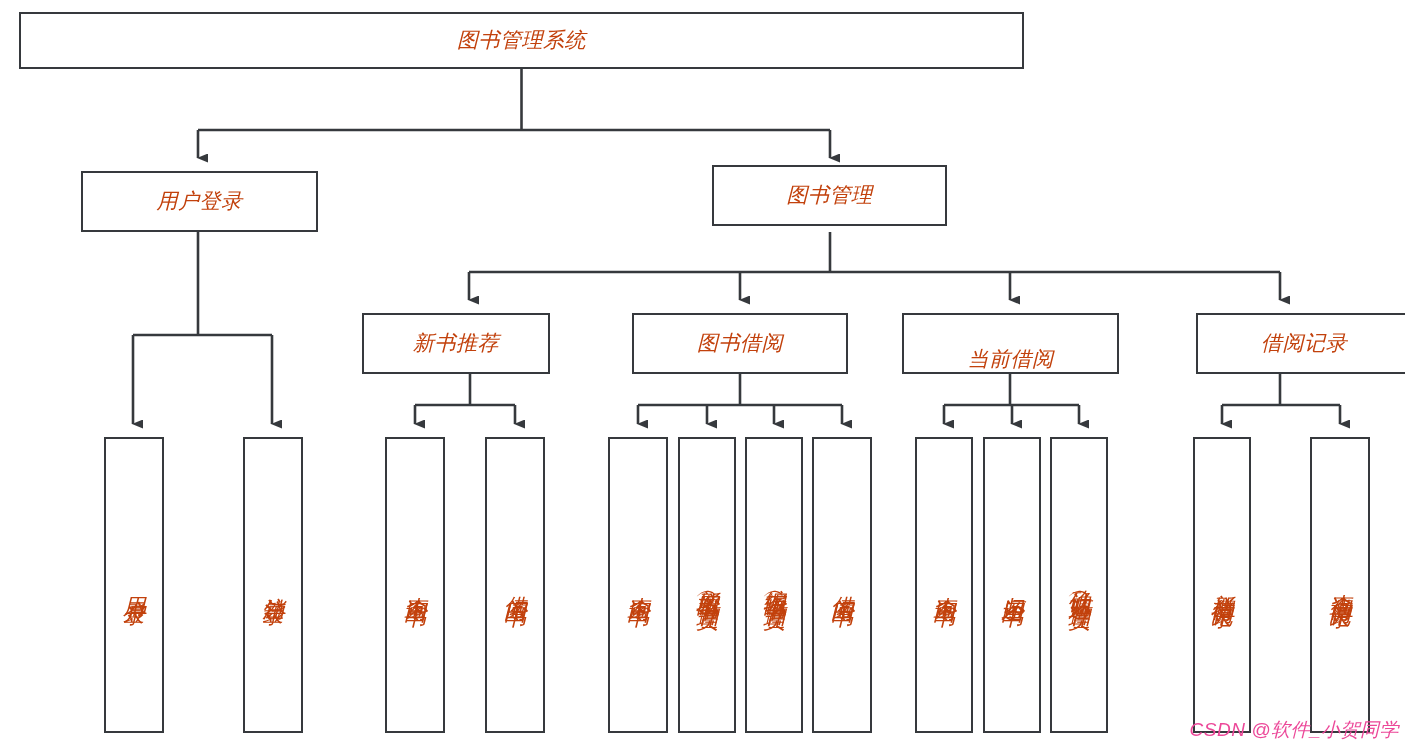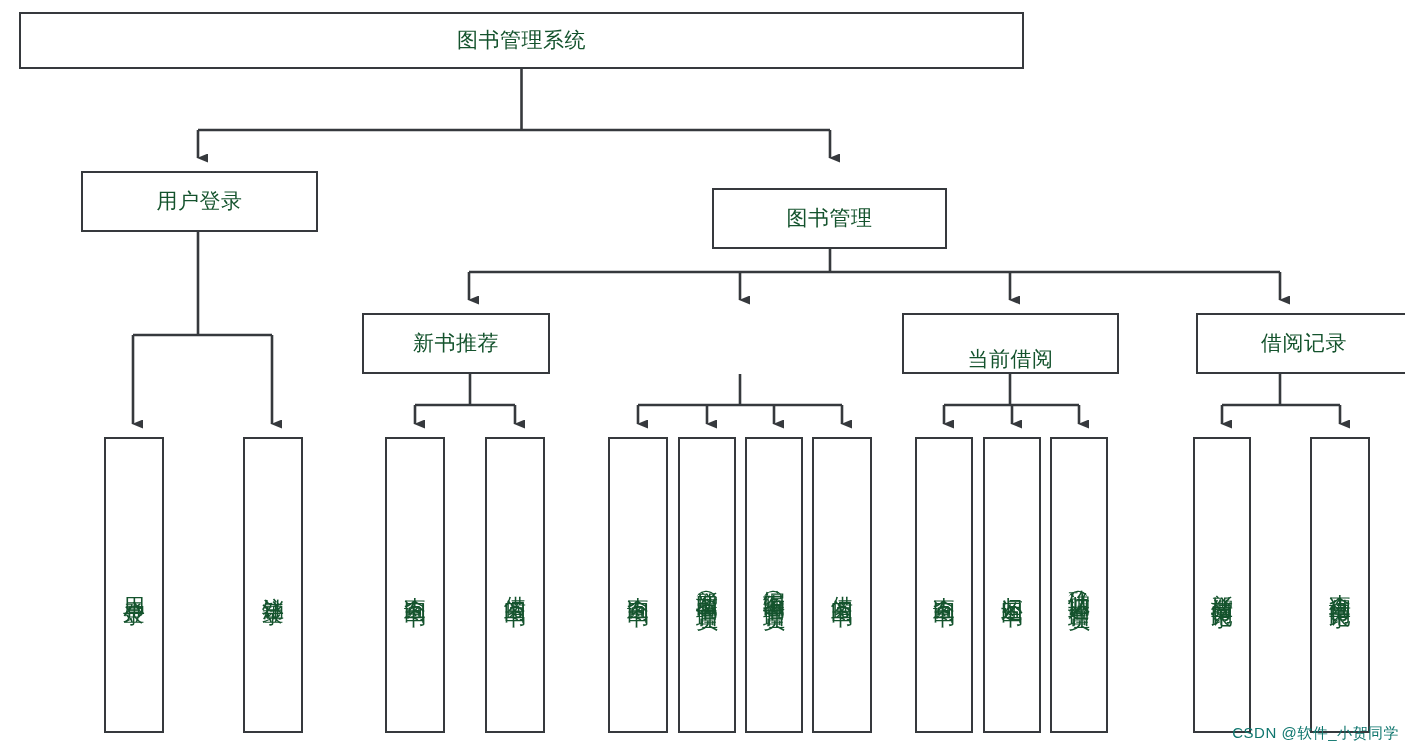--- a/index.html
+++ b/index.html
@@ -28,48 +28,50 @@
     position: absolute;
     box-sizing: border-box;
     border: 2.5px solid #36393d;
     background: #ffffff;
     display: flex;
     align-items: center;
     justify-content: center;
     z-index: 5;
   }
   .node .label {
-    color: #14532d;
+    color: #c2410c;
     font-size: 21px;
     line-height: 1.18;
     letter-spacing: 0.5px;
     white-space: nowrap;
+    font-style: italic;
   }
   .node.vertical {
     align-items: center;
     justify-content: center;
     padding: 4px 0;
   }
   .node.vertical .label {
     writing-mode: vertical-rl;
     text-orientation: upright;
     font-size: 22px;
     letter-spacing: 3px;
     line-height: 1;
     white-space: nowrap;
   }
   #watermark {
     position: absolute;
     right: 6px;
     bottom: 4px;
-    font-size: 15px;
-    color: #0f766e;
+    font-size: 19px;
+    color: #ec4899;
     z-index: 9;
     white-space: nowrap;
     letter-spacing: 0.5px;
+    font-style: italic;
   }
 </style>
 </head>
 <body>
 
 <div id="canvas">
 
   <svg id="svg-layer" viewBox="0 0 1405 747" xmlns="http://www.w3.org/2000/svg">
     <defs>
       <marker id="arrowhead" markerWidth="9" markerHeight="11" refX="4.5" refY="10" orient="auto" markerUnits="userSpaceOnUse">
@@ -133,27 +135,30 @@
     </g>
   </svg>
 
   <div class="node" id="node-root" style="left: 19px; top: 12px; width: 1005px; height: 57px;">
     <span class="label">图书管理系统</span>
   </div>
 
   <div class="node" id="node-l2-0" style="left: 81px; top: 171px; width: 237px; height: 61px;">
     <span class="label">用户登录</span>
   </div>
-  <div class="node" id="node-l2-1" style="left: 712px; top: 188px; width: 235px; height: 61px;">
+  <div class="node" id="node-l2-1" style="left: 712px; top: 165px; width: 235px; height: 61px;">
     <span class="label">图书管理</span>
   </div>
 
   <div class="node" id="node-l3-0" style="left: 362px; top: 313px; width: 188px; height: 61px;">
     <span class="label">新书推荐</span>
   </div>
+  <div class="node" id="node-l3-1" style="left: 632px; top: 313px; width: 216px; height: 61px;">
+    <span class="label">图书借阅</span>
+  </div>
   <div class="node" id="node-l3-2" style="left: 902px; top: 313px; width: 217px; height: 61px; align-items: flex-end;">
     <span class="label">当前借阅</span>
   </div>
   <div class="node" id="node-l3-3" style="left: 1172px; top: 313px; width: 216px; height: 61px; margin-left: 24px;">
     <span class="label">借阅记录</span>
   </div>
 
   <div class="node vertical" id="node-l4-0" style="left: 104px; top: 437px; width: 60px; height: 296px;">
     <span class="label">用户登录</span>
   </div>

